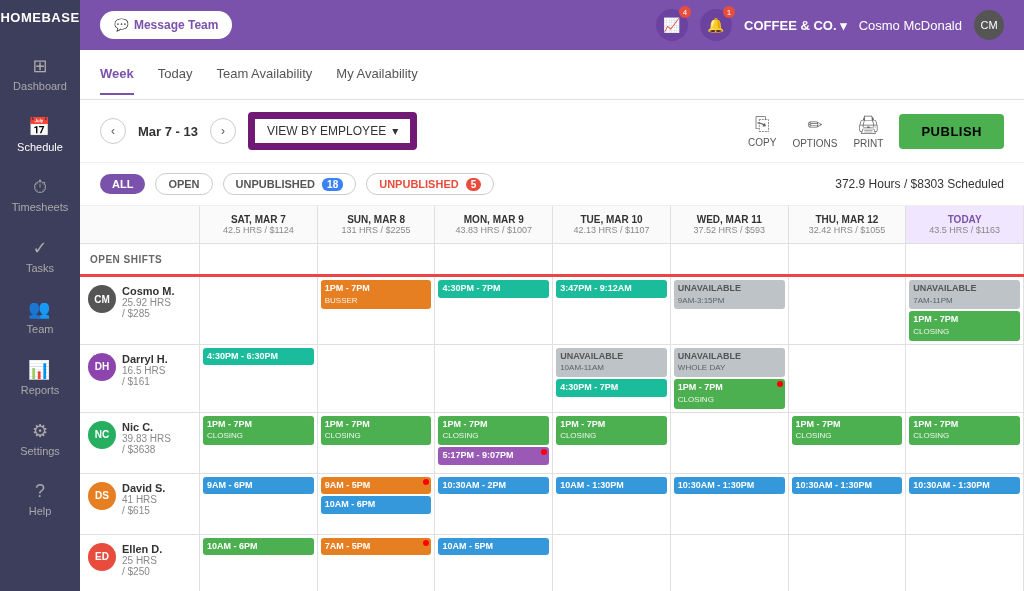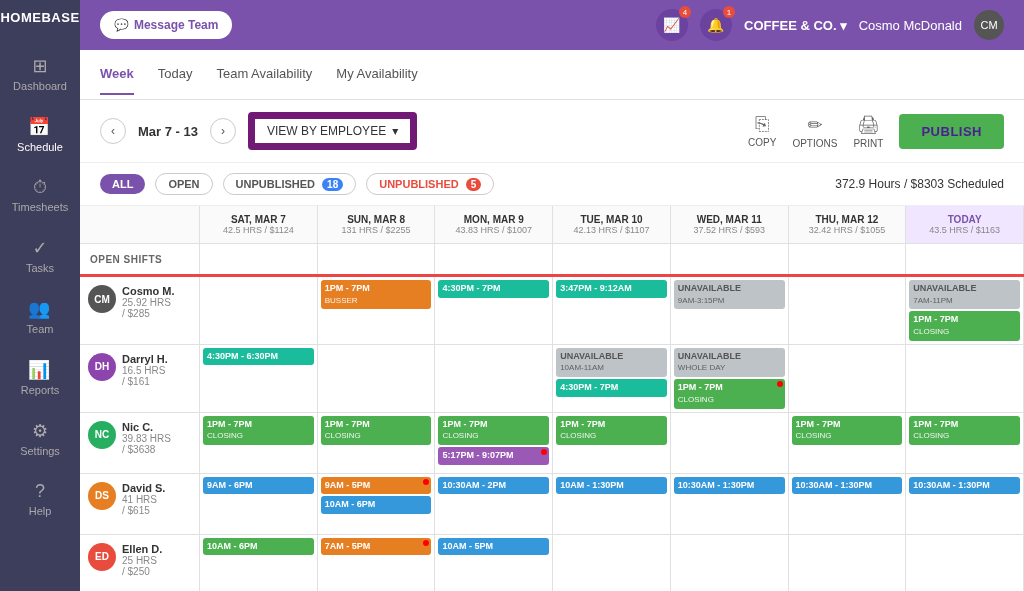--- a/index.html
+++ b/index.html
@@ -206,21 +206,21 @@
       flex-direction: column;
       align-items: center;
       cursor: pointer;
       color: #555;
       font-size: 10px;
       gap: 2px;
     }
     .toolbar-icon-btn .icon { font-size: 18px; color: #666; }
     .publish-btn {
       background: #4caf50;
-      color: #4c1d95;
+      color: #000000;
       border: none;
       border-radius: 4px;
       padding: 10px 22px;
       font-size: 13px;
       font-weight: 700;
       cursor: pointer;
       letter-spacing: 0.5px;
     }
 
     
@@ -244,21 +244,21 @@
     .filter-btn.unpublished { background: none; color: #555; border: 1px solid #ccc; }
     .filter-btn.conflicting { background: none; color: #e74c3c; border: 1px solid #ccc; }
     .badge-count {
       border-radius: 8px;
       padding: 1px 5px;
       font-size: 10px;
       font-weight: 700;
       margin-left: 4px;
       color: white;
     }
-    .badge-orange { background: #3b82f6; }
+    .badge-orange { background: #3b82f6; border-radius: 6px; }
     .badge-red { background: #e74c3c; }
     .scheduled-info {
       margin-left: auto;
       font-size: 12px;
       color: #333;
       font-weight: 500;
     }
 
     
     .schedule-grid {

